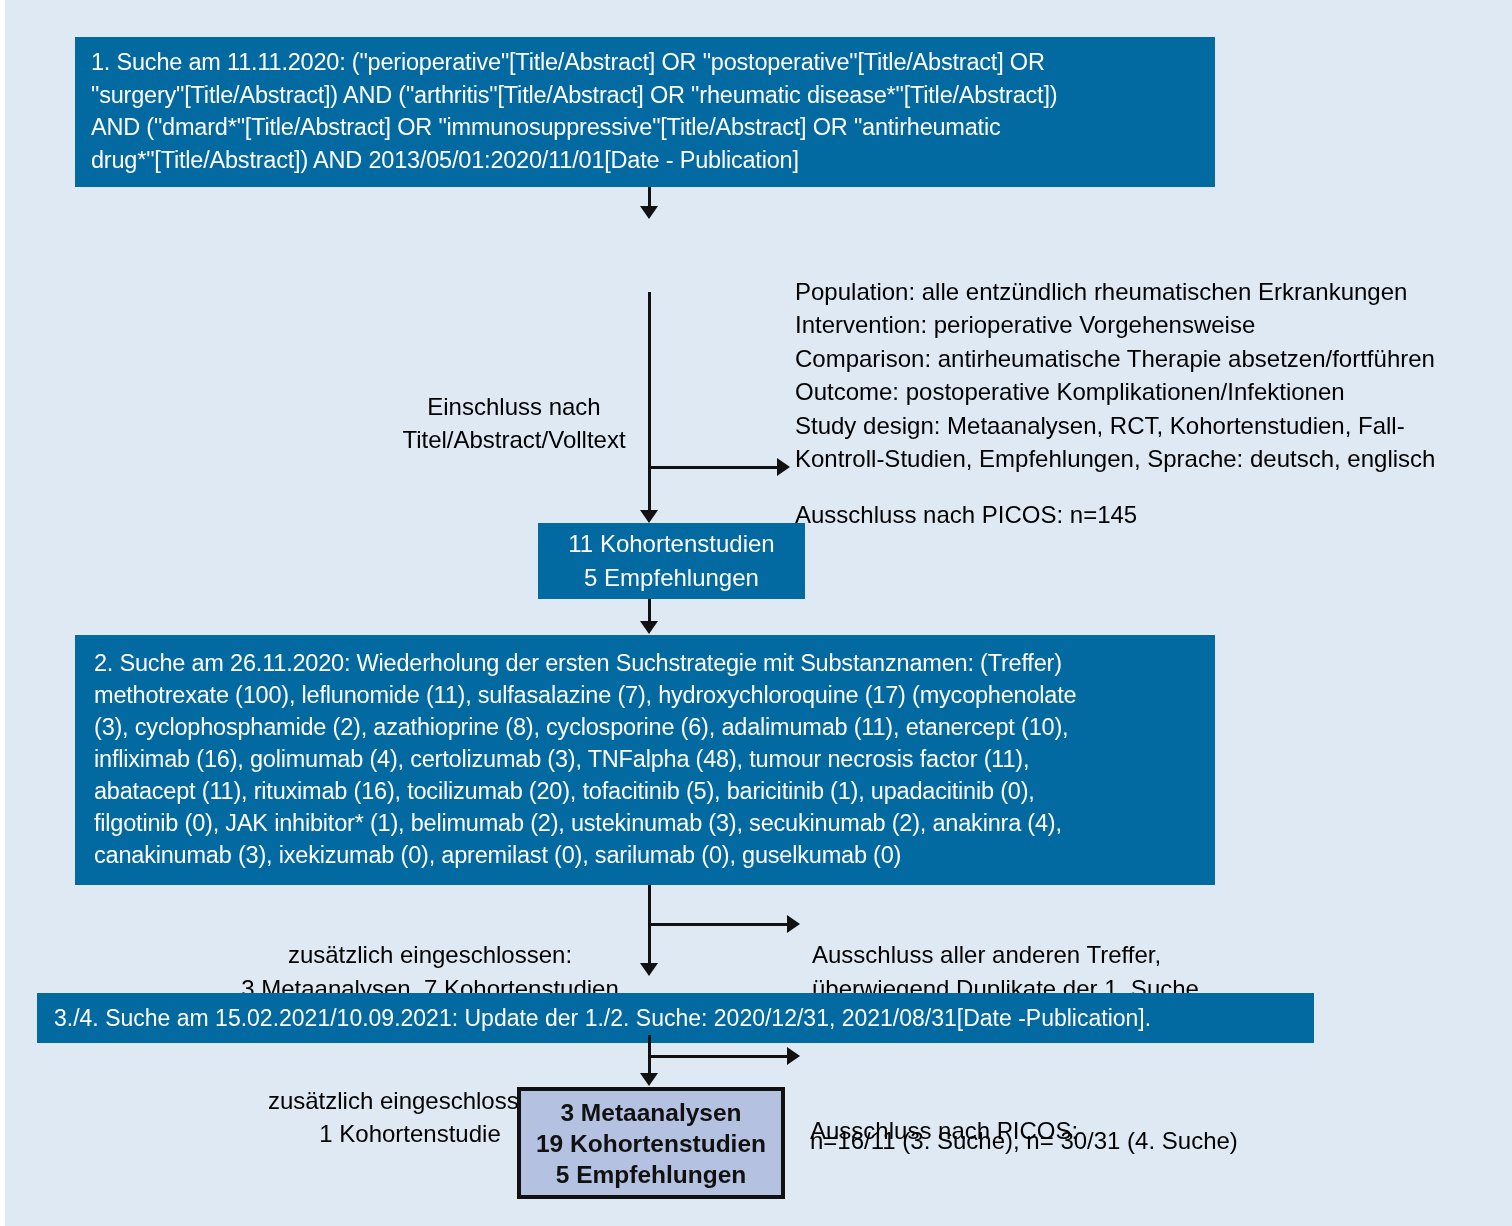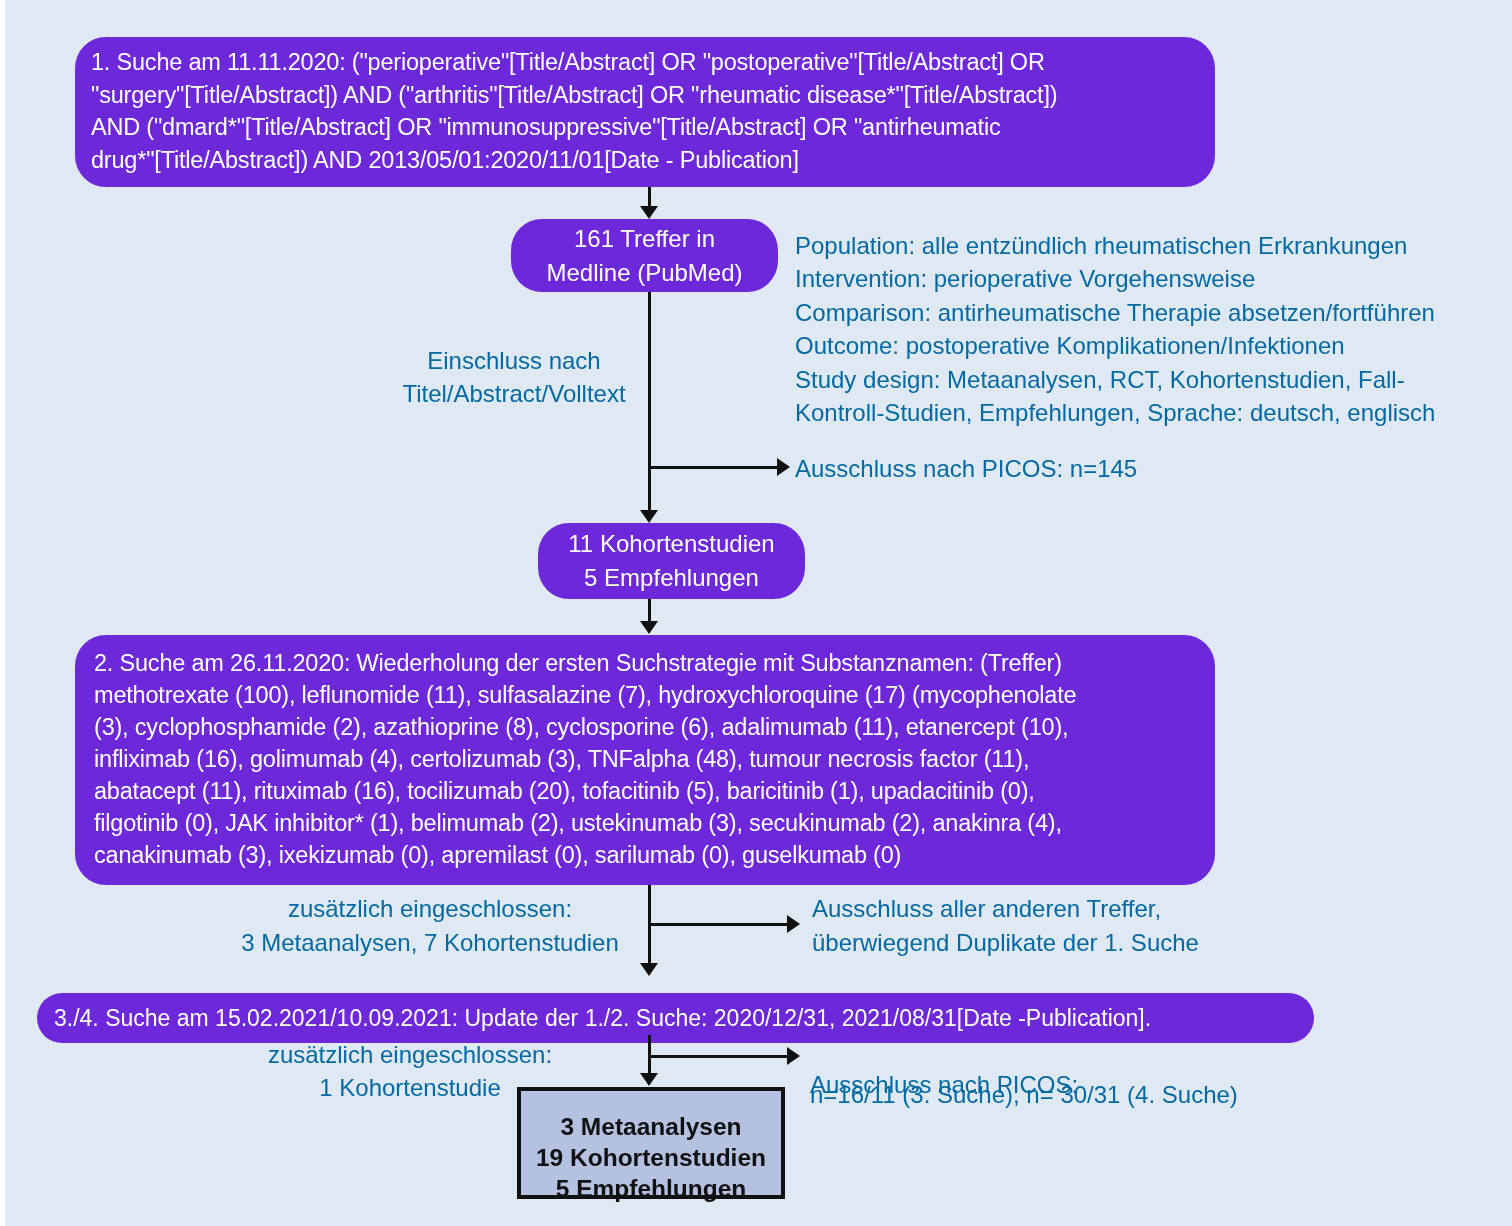--- a/index.html
+++ b/index.html
@@ -8,41 +8,41 @@
     position:relative;
     width:1512px;height:1226px;
     background:#dee9f4;
     font-family:"Liberation Sans", sans-serif;
     color:#1a1a1a;
     overflow:hidden;
   }
   .white-edge{position:absolute;left:0;top:0;width:5px;height:100%;background:#ffffff;}
   .bluebox{
     position:absolute;
-    background:#6d28d9;
+    background:#0369a1;
     color:#ffffff;
     white-space:pre-line;
     box-sizing:border-box;
-    border-radius:31px;
   }
   .box-search{
     font-size:23.5px;line-height:32.5px;
     padding:9px 16px;
     letter-spacing:-0.2px;
   }
   .box-mid{
     font-size:24px;line-height:34px;
     text-align:center;
     display:flex;flex-direction:column;justify-content:center;
   }
   .label{
     position:absolute;
     font-size:24px;line-height:33px;
     white-space:pre-line;
-    color:#0369a1;
+    color:#000000;
+    margin-top:46px;
   }
   .label.center{text-align:center;}
   .vline{position:absolute;width:3px;background:#111111;}
   .hline{position:absolute;height:3px;background:#111111;}
   .arr-down{
     position:absolute;width:0;height:0;
     border-left:9px solid transparent;
     border-right:9px solid transparent;
     border-top:13px solid #111111;
   }
@@ -56,39 +56,37 @@
     position:absolute;
     left:517px;top:1087px;width:268px;height:112px;
     background:#b5c1e0;
     border:4px solid #111111;
     box-sizing:border-box;
     color:#111111;
     font-weight:bold;
     font-size:24.5px;line-height:31px;
     text-align:center;
     white-space:pre-line;
-    padding-top:20px;
+    padding-top:6px;
   }
 </style>
 </head>
 <body>
 
 <div id="panel">
   <div class="white-edge"></div>
 
   <div class="bluebox box-search" style="left:75px;top:37px;width:1140px;height:150px;">1. Suche am 11.11.2020: ("perioperative"[Title/Abstract] OR "postoperative"[Title/Abstract] OR
 "surgery"[Title/Abstract]) AND ("arthritis"[Title/Abstract] OR "rheumatic disease*"[Title/Abstract])
 AND ("dmard*"[Title/Abstract] OR "immunosuppressive"[Title/Abstract] OR "antirheumatic
 drug*"[Title/Abstract]) AND 2013/05/01:2020/11/01[Date - Publication]</div>
 
   <div class="vline" style="left:648px;top:187px;height:20px;"></div>
   <div class="arr-down" style="left:640px;top:206px;"></div>
 
-  <div class="bluebox box-mid" style="left:511px;top:219px;width:267px;height:73px;">161 Treffer in
-Medline (PubMed)</div>
 
   <div class="label" style="left:795px;top:229px;width:700px;line-height:33.4px;">Population: alle entzündlich rheumatischen Erkrankungen
 Intervention: perioperative Vorgehensweise
 Comparison: antirheumatische Therapie absetzen/fortführen
 Outcome: postoperative Komplikationen/Infektionen
 Study design: Metaanalysen, RCT, Kohortenstudien, Fall-
 Kontroll-Studien, Empfehlungen, Sprache: deutsch, englisch</div>
 
   <div class="label center" style="left:364px;top:344px;width:300px;">Einschluss nach
 Titel/Abstract/Volltext</div>

